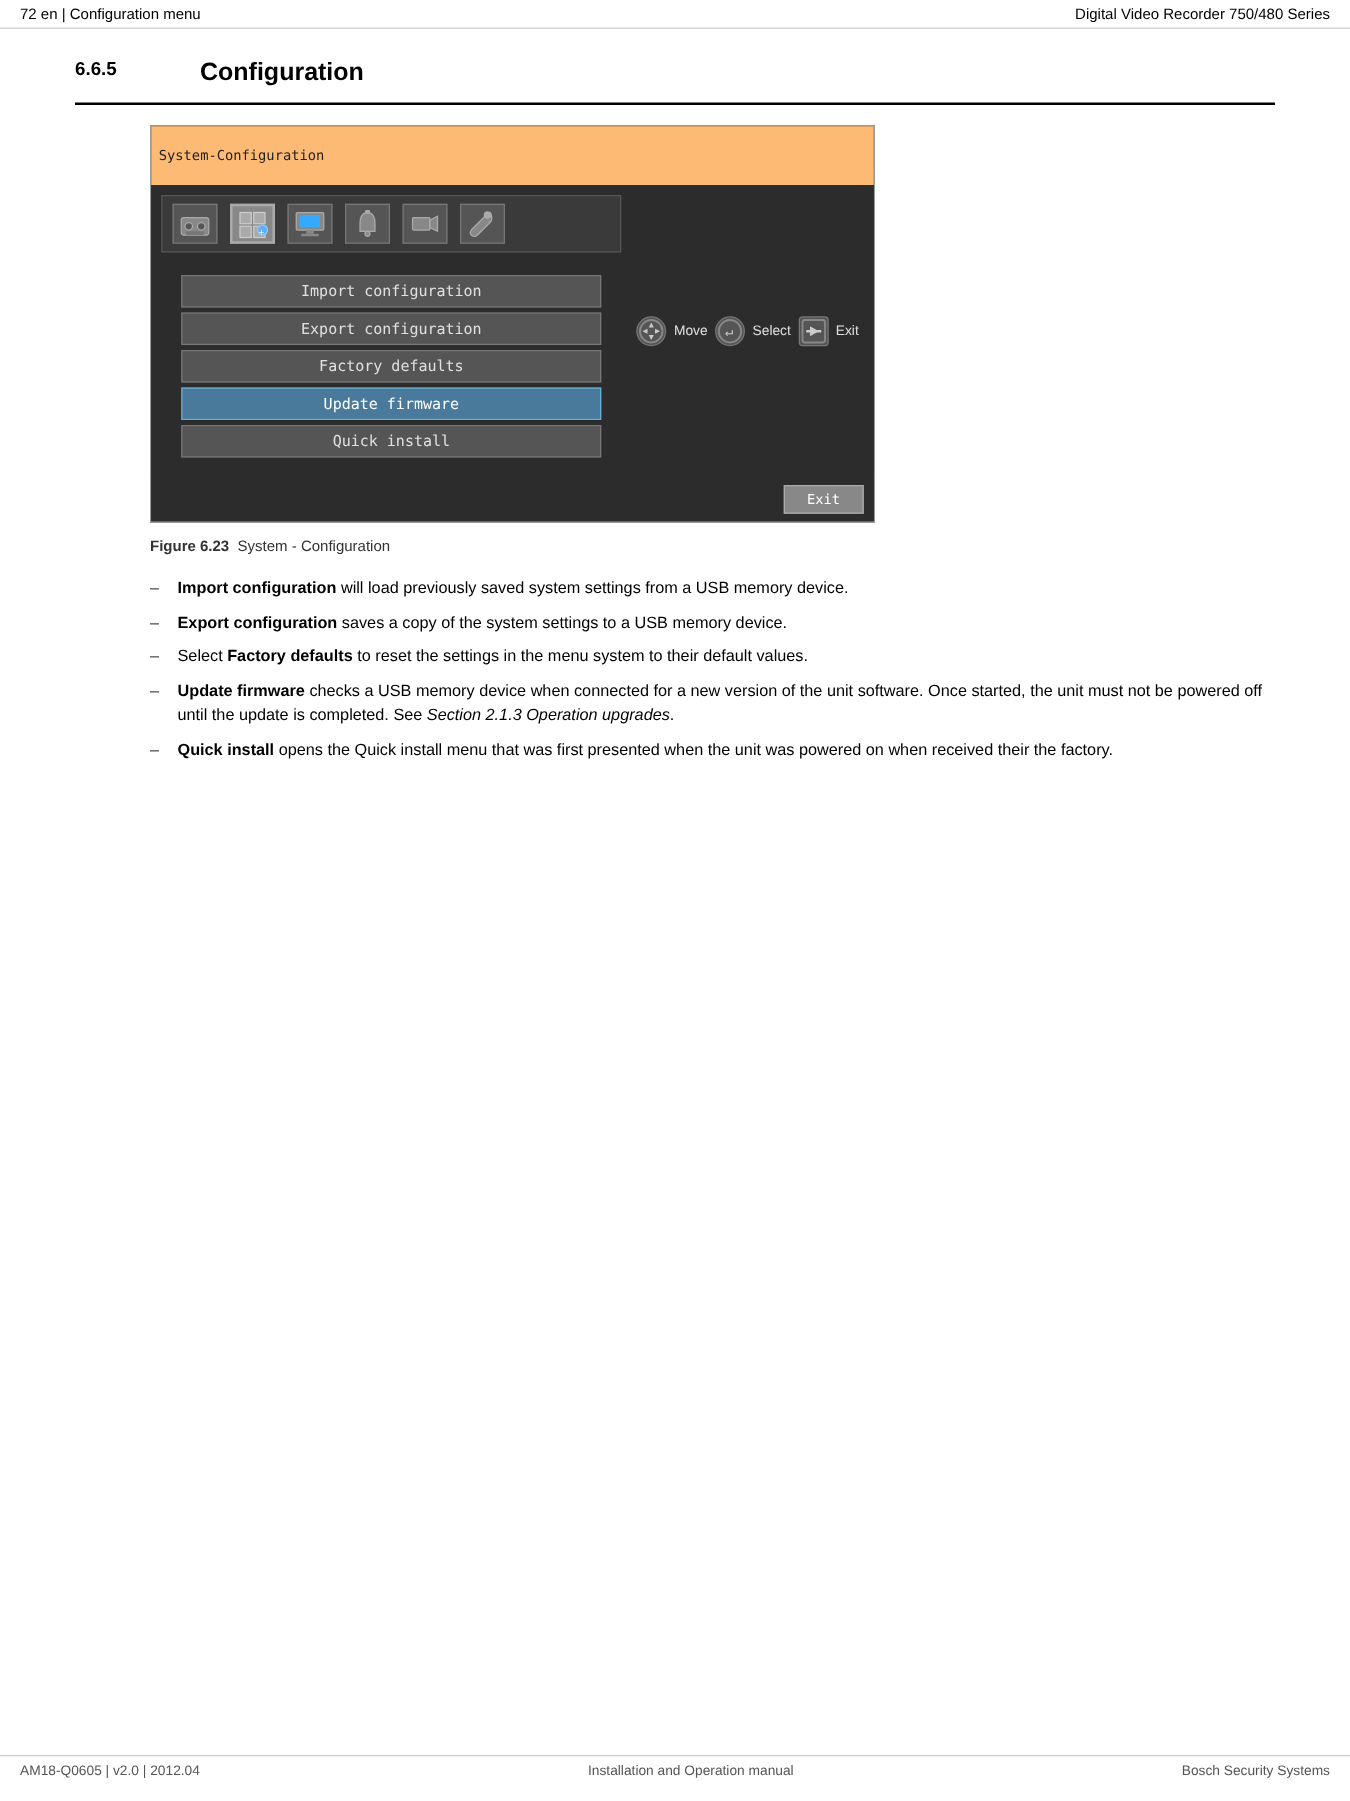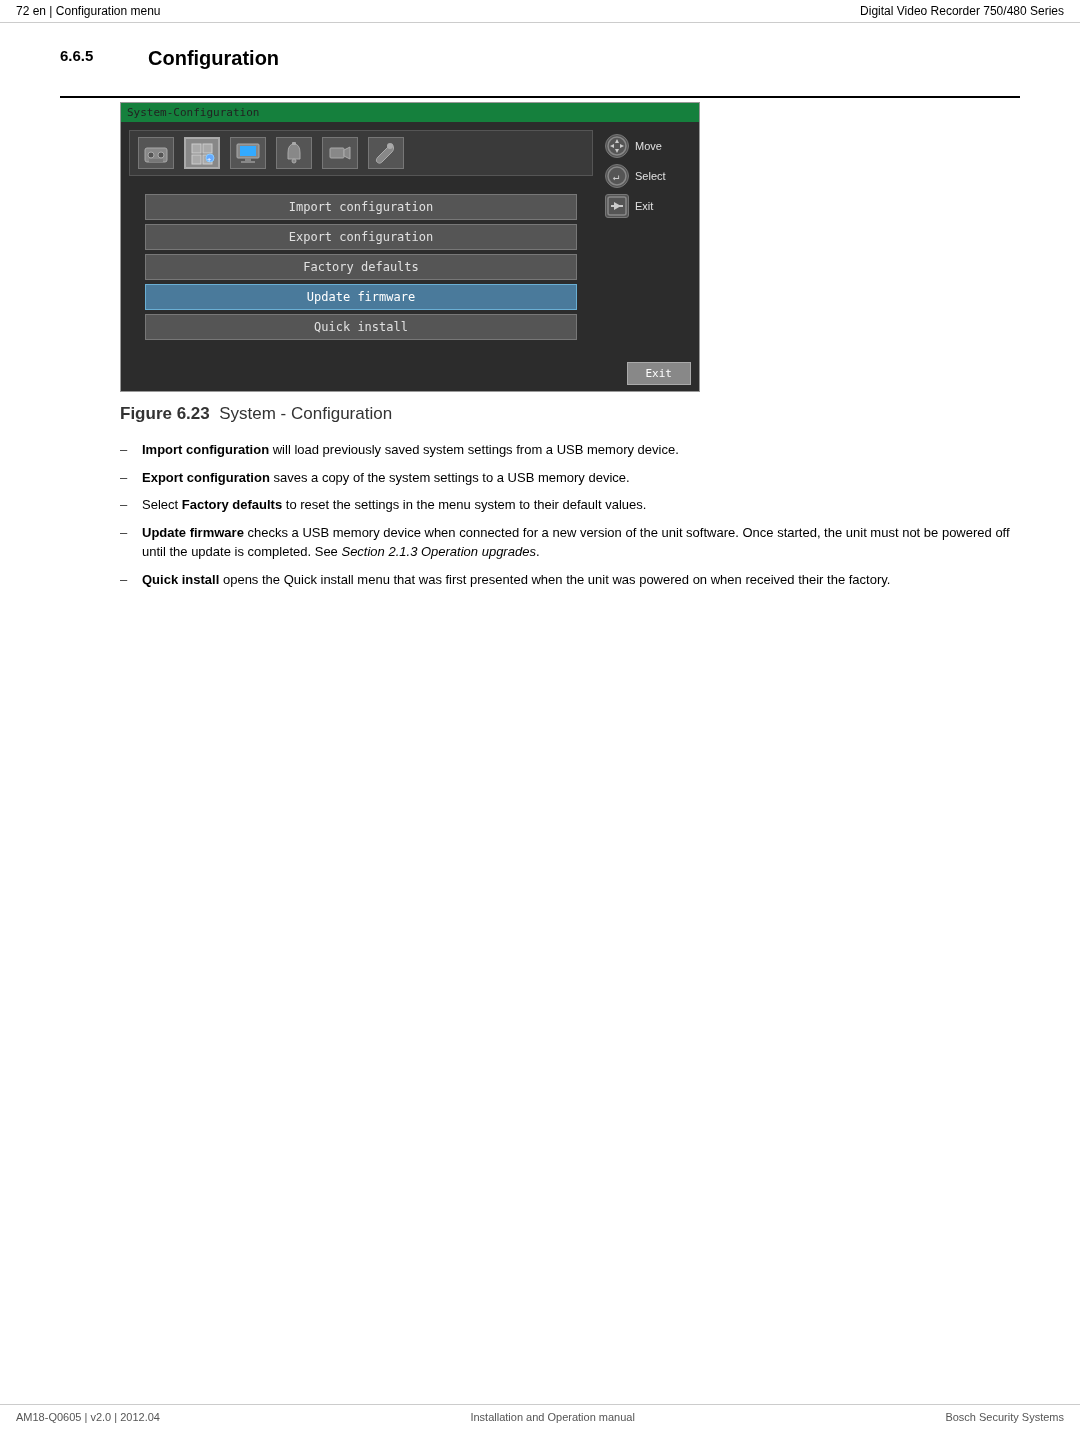--- a/index.html
+++ b/index.html
@@ -23,24 +23,24 @@
     }
 
     
     .page-content {
       padding: 24px 60px 40px 60px;
     }
 
     
     .section-heading {
       display: flex;
-      gap: 28px;
-      margin-bottom: 4px;
+      gap: 40px;
+      margin-bottom: 16px;
       border-bottom: 2px solid #000;
-      padding-bottom: 26px;
+      padding-bottom: 12px;
     }
     .section-number {
       font-size: 15px;
       font-weight: bold;
       min-width: 60px;
     }
     .section-title {
       font-size: 20px;
       font-weight: bold;
     }
@@ -48,24 +48,24 @@
     
     .dvr-screenshot {
       border: 1px solid #999;
       background: #2c2c2c;
       width: 580px;
       margin-left: 60px;
       margin-bottom: 12px;
     }
 
     .dvr-title-bar {
-      background: #15803d;
+      background: #fdba74;
       color: #222;
       font-size: 11px;
-      padding: 3px 6px;
+      padding: 17px 6px;
       font-family: monospace;
     }
 
     .dvr-inner {
       display: flex;
       background: #2c2c2c;
       padding: 8px;
       gap: 8px;
     }
 
@@ -119,21 +119,21 @@
     }
     .dvr-menu-item.selected {
       background: #4a7a9b;
       color: #fff;
       border: 1px solid #6aafd4;
     }
 
     
     .dvr-controls {
       display: flex;
-      flex-direction: column;
+      flex-direction: row;
       gap: 6px;
       min-width: 90px;
       padding: 4px;
     }
 
     .dvr-control-btn {
       display: flex;
       align-items: center;
       gap: 6px;
       color: #e0e0e0;
@@ -168,21 +168,21 @@
       color: #fff;
       border: 1px solid #aaa;
       font-size: 11px;
       padding: 4px 18px;
       cursor: pointer;
       font-family: monospace;
     }
 
     
     .figure-caption {
-      font-size: 17px;
+      font-size: 12px;
       color: #333;
       margin-left: 60px;
       margin-bottom: 16px;
     }
     .figure-caption strong {
       font-weight: bold;
     }
 
     
     .bullet-list {

